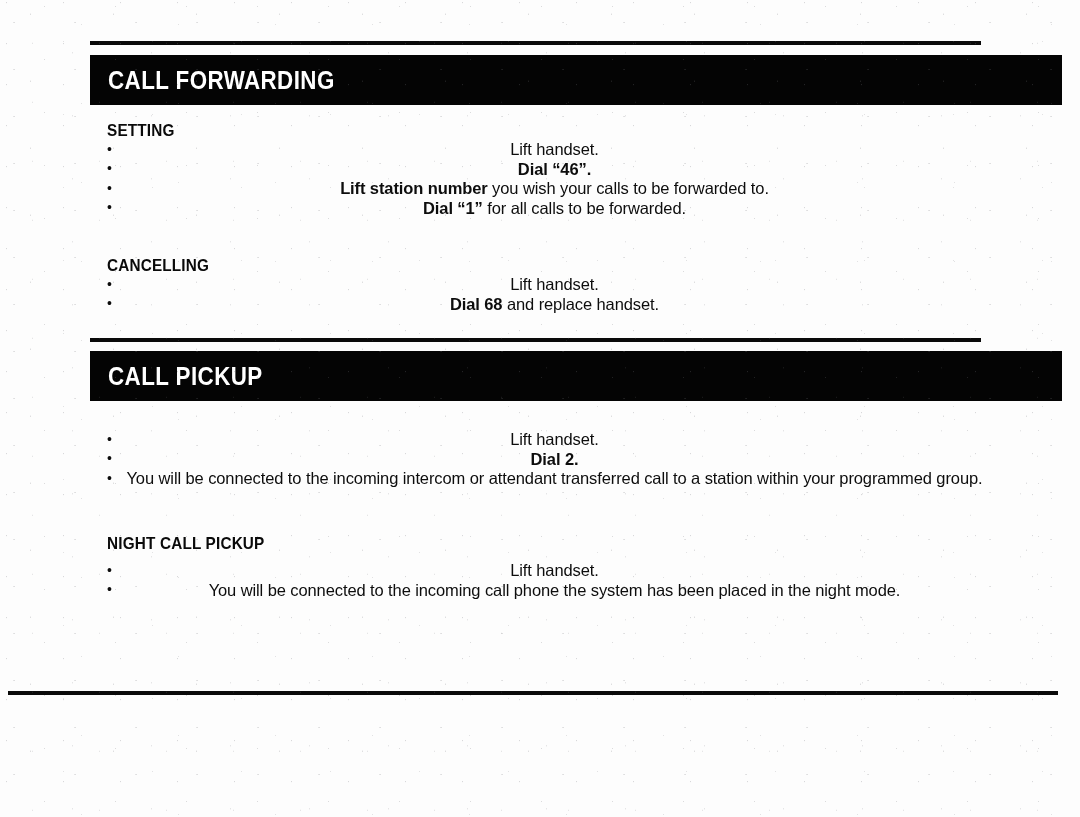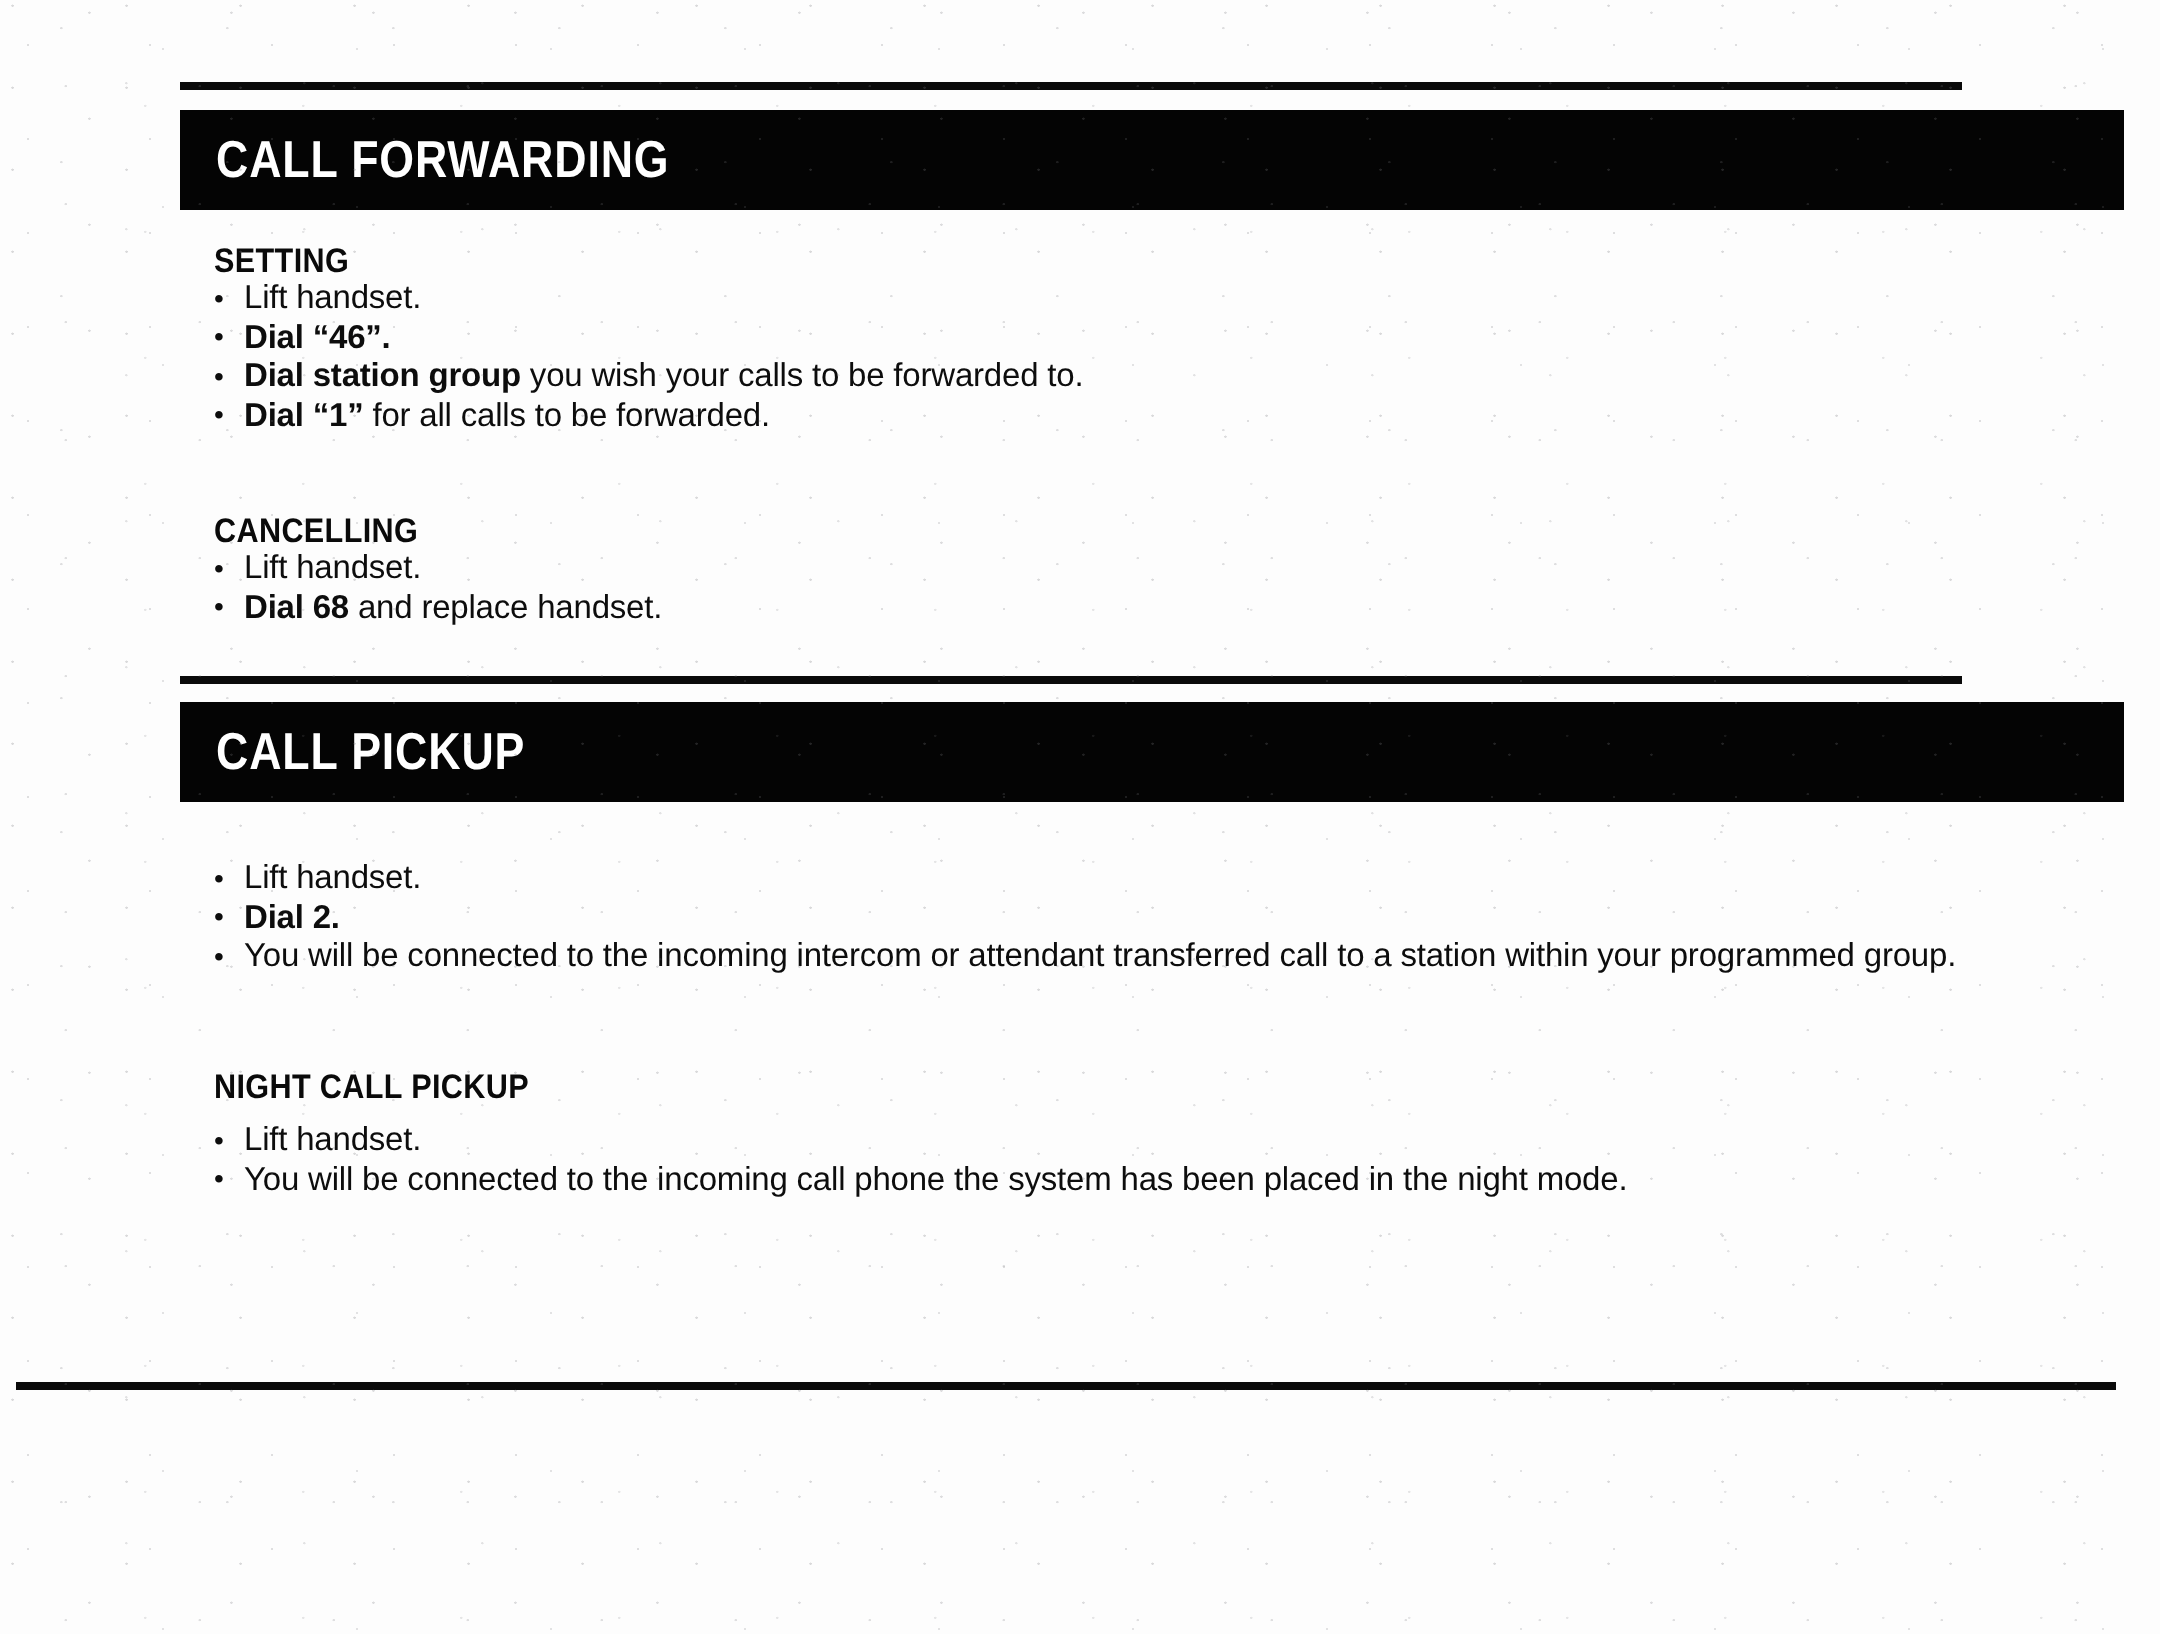--- a/index.html
+++ b/index.html
@@ -87,20 +87,21 @@
   }
 
   
   .bullet-list {
     position: absolute;
     left: 107px;
     margin: 0;
     padding: 0;
     list-style: none;
     width: 880px;
+    text-align: center;
   }
   .bullet-list li {
     position: relative;
     padding-left: 15px;
     font-family: "Liberation Sans", sans-serif;
     font-size: 16.5px;
     line-height: 19.5px;
     color: #0d0d0d;
     letter-spacing: -.1px;
   }
@@ -136,21 +137,21 @@
 
   <div class="section-bar" id="bar-call-forwarding">
     <span class="bar-title">CALL FORWARDING</span>
   </div>
 
   <div class="subhead" id="setting-head">SETTING</div>
 
   <ul class="bullet-list" id="setting-list">
     <li><b></b><span>Lift handset.</span></li>
     <li><b>Dial “46”.</b><span></span></li>
-    <li><b>Dial station group</b><span> you wish your calls to be forwarded to.</span></li>
+    <li><b>Lift station number</b><span> you wish your calls to be forwarded to.</span></li>
     <li><b>Dial “1”</b><span> for all calls to be forwarded.</span></li>
   </ul>
 
   <div class="subhead" id="cancelling-head">CANCELLING</div>
 
   <ul class="bullet-list" id="cancelling-list">
     <li><b></b><span>Lift handset.</span></li>
     <li><b>Dial 68</b><span> and replace handset.</span></li>
   </ul>
 

